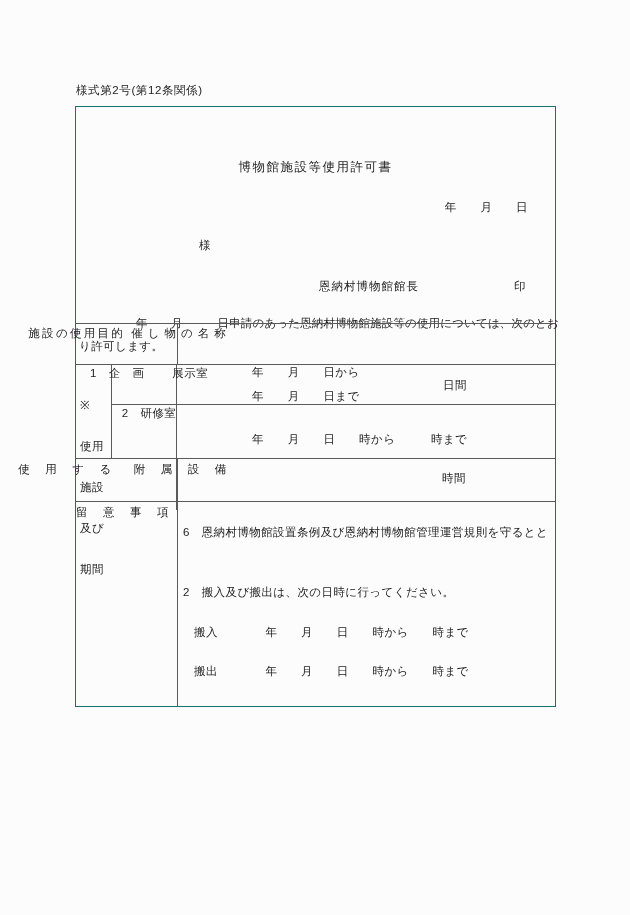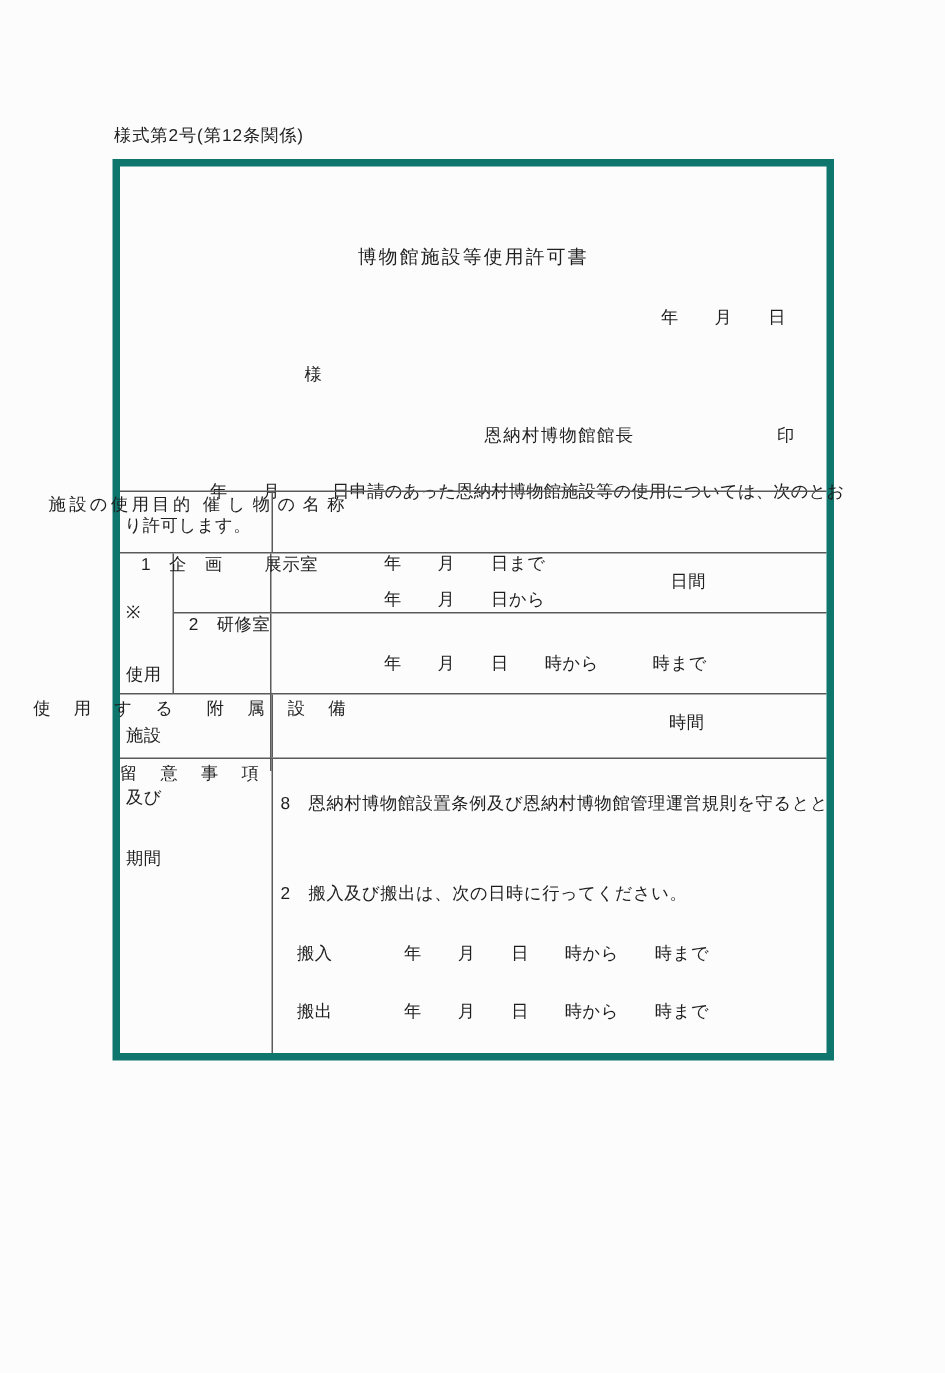--- a/index.html
+++ b/index.html
@@ -5,21 +5,21 @@
   * { margin:0; padding:0; box-sizing:border-box; }
   html,body { background:#fcfcfc; }
   .page {
     position:relative; width:630px; height:915px; background:#fcfcfc;
     font-family:Liberation Sans, sans-serif;
     color:#1e1e1e; font-size:11.5px; letter-spacing:0.4px;
     overflow:hidden;
   }
   .page div { white-space:pre; }
   .form-no { position:absolute; left:76px; top:83px; letter-spacing:0.6px; }
-  .box { position:absolute; left:75px; top:106px; width:481px; height:601px; border:5px solid #0f766e; }
+  .box { position:absolute; left:75px; top:106px; width:481px; height:601px; border:1px solid #0f766e; }
 
   
   .header { position:relative; height:216px; }
   .title { position:absolute; top:16px; left:0; width:100%; text-align:center; font-size:12.5px; letter-spacing:1.5px; }
   .date-line { position:absolute; top:57px; right:27px; }
   .addressee { position:absolute; top:95px; left:123px; }
   .issuer { position:absolute; top:136px; left:243px; letter-spacing:1px; }
   .seal { position:absolute; top:136px; left:438px; }
   .par1 { position:absolute; top:173px; left:60px; letter-spacing:0.15px; }
   .par2 { position:absolute; top:196px; left:3px; }
@@ -102,22 +102,22 @@
           <div>及び</div>
           <div>期間</div>
         </div>
         <div class="r2right">
           <div class="subrow sr1">
             <div class="subl">
               <div class="sl1">1　企　画</div>
               <div class="sl2">展示室</div>
             </div>
             <div class="val v2a">
+              <div>年　　月　　日から</div>
               <div>年　　月　　日まで</div>
-              <div>年　　月　　日から</div>
               <div class="days">日間</div>
             </div>
           </div>
           <div class="subrow sr2">
             <div class="subl">
               <div class="sl1">2　研修室</div>
             </div>
             <div class="val v2b">
               <div>年　　月　　日　　時から　　　時まで</div>
               <div class="hours">時間</div>
@@ -131,21 +131,21 @@
           <div class="lab-wide">使用する</div>
           <div class="lab-wide">附属設備</div>
         </div>
       </div>
 
       <div class="row r4">
         <div class="labcol">
           <div class="lab-wide">留意事項</div>
         </div>
         <div class="val v4">
-          <div class="nl n1">8　恩納村博物館設置条例及び恩納村博物館管理運営規則を守るとと</div>
+          <div class="nl n1">6　恩納村博物館設置条例及び恩納村博物館管理運営規則を守るとと</div>
           <div class="nl n3">2　搬入及び搬出は、次の日時に行ってください。</div>
           <div class="nl n4">搬入　　　　年　　月　　日　　時から　　時まで</div>
           <div class="nl n5">搬出　　　　年　　月　　日　　時から　　時まで</div>
         </div>
       </div>
 
     </div>
   </div>
 </div>
 

